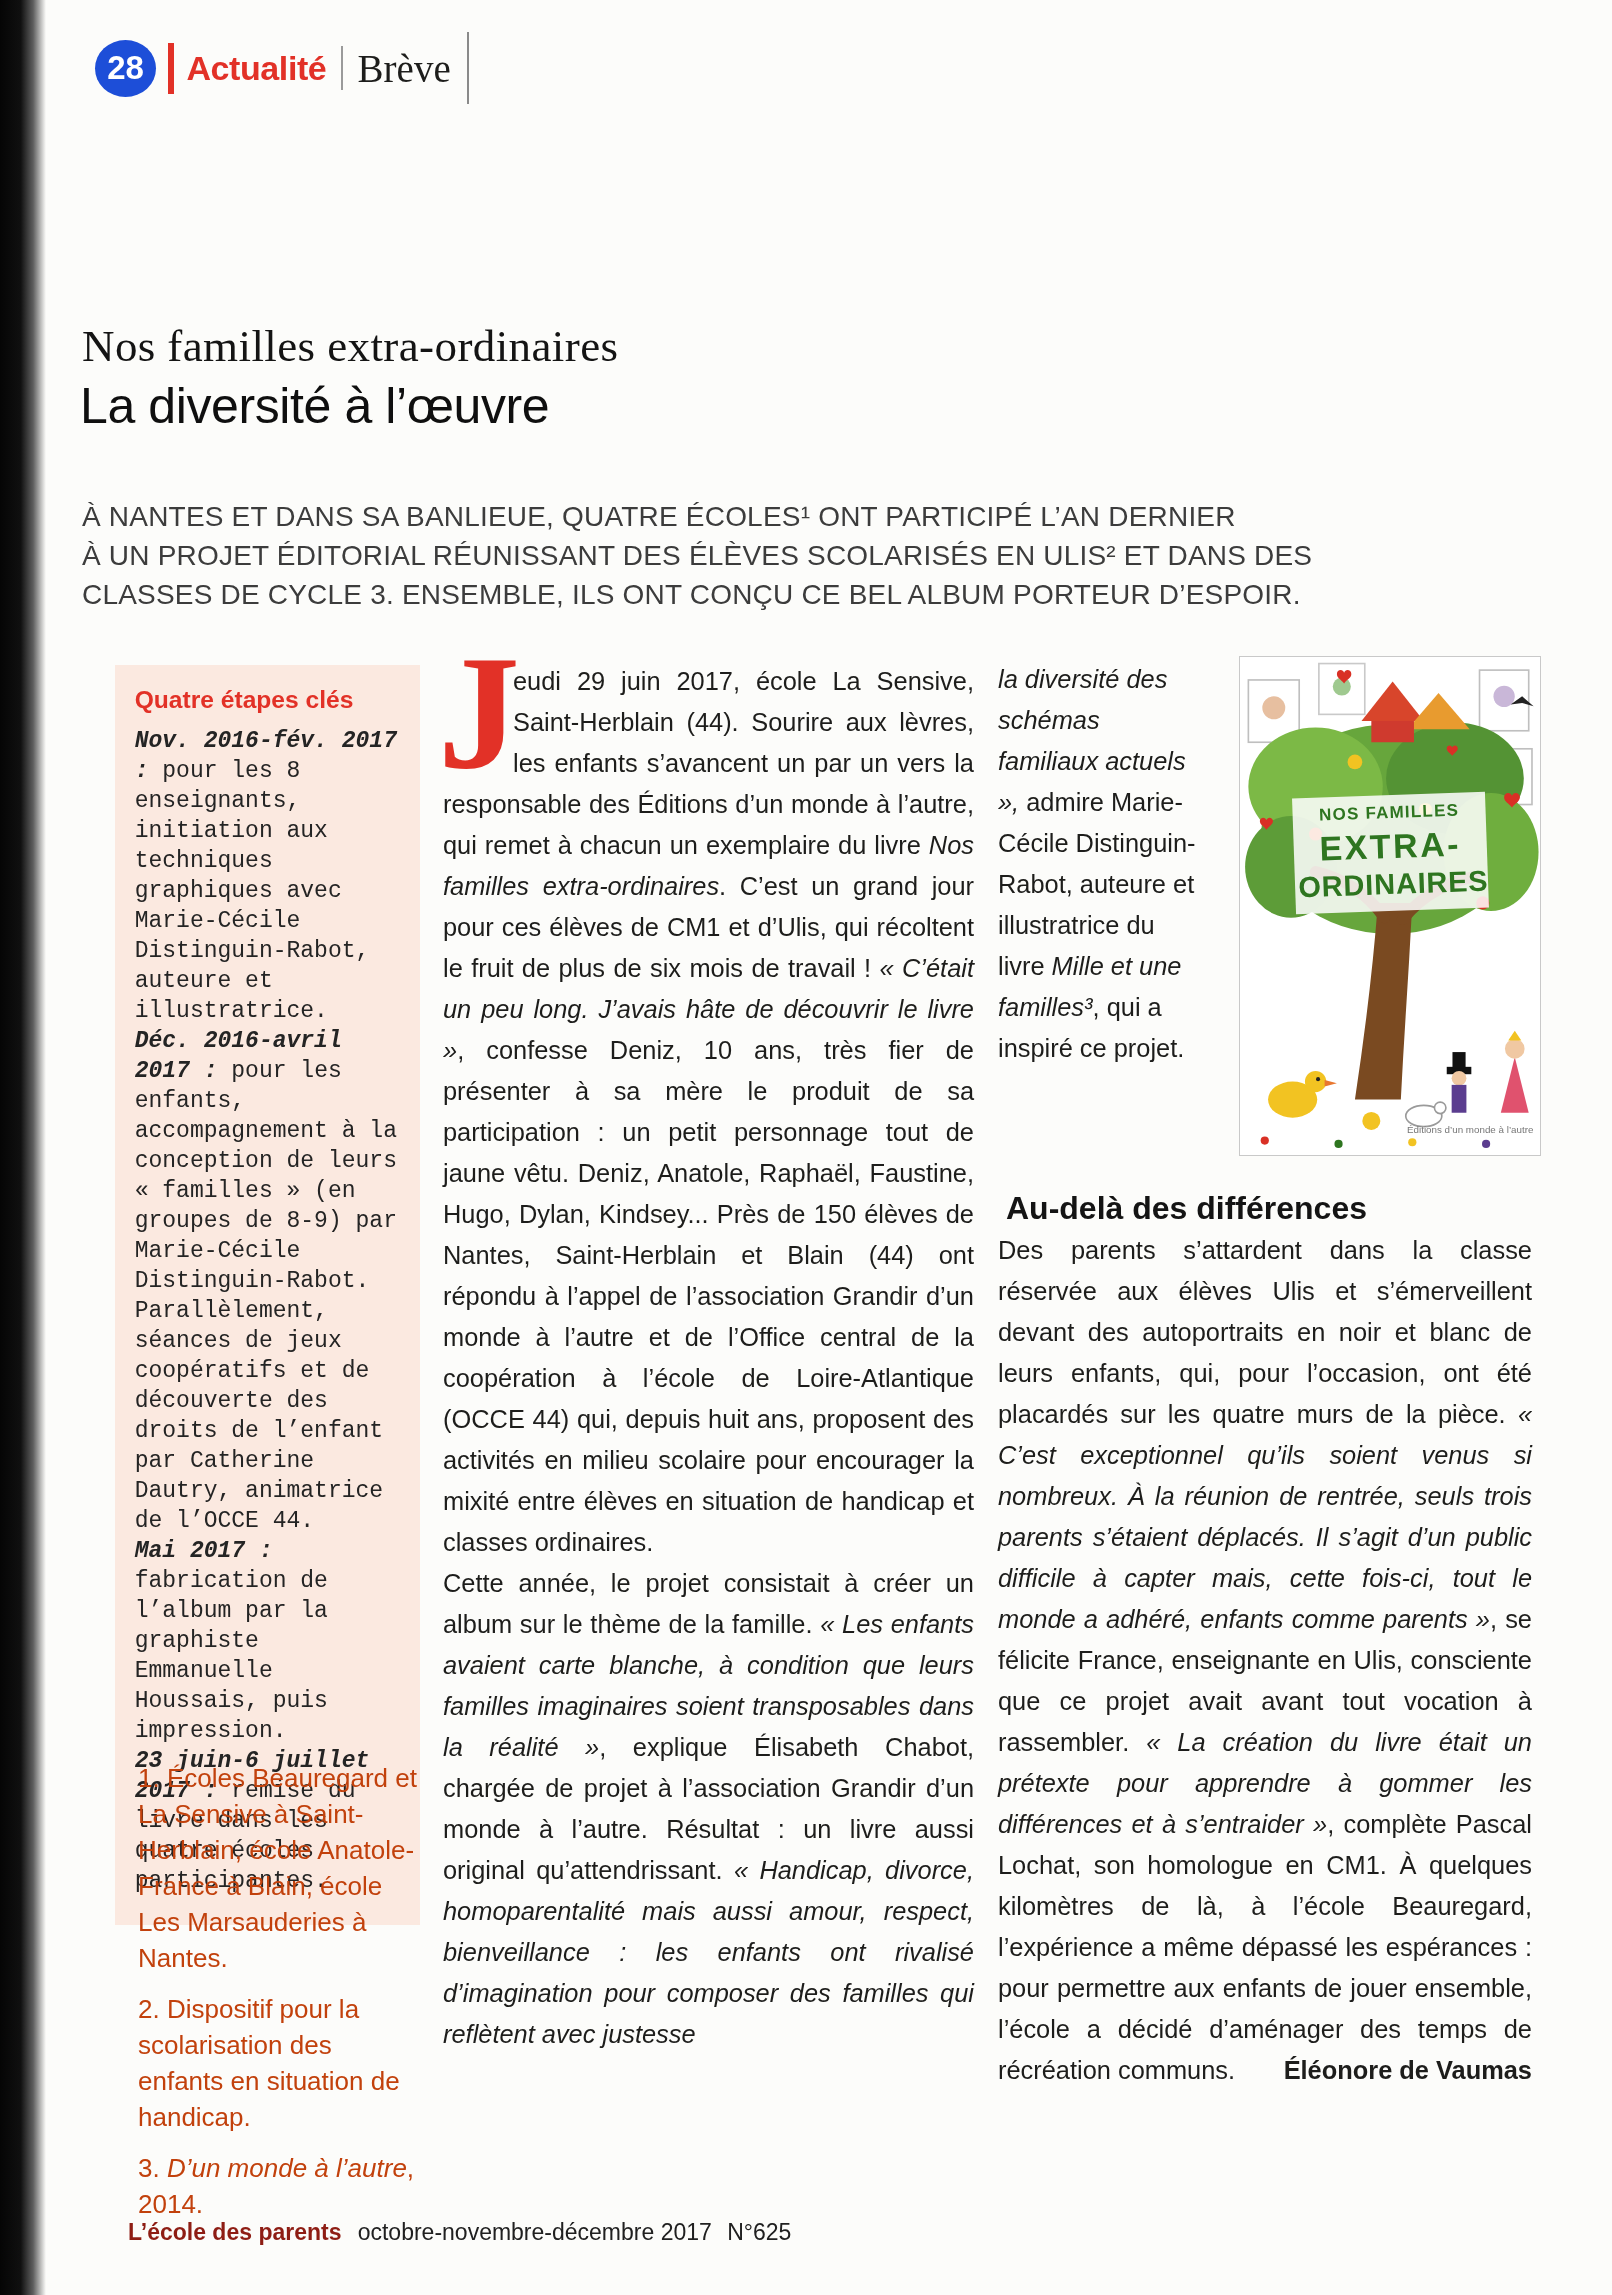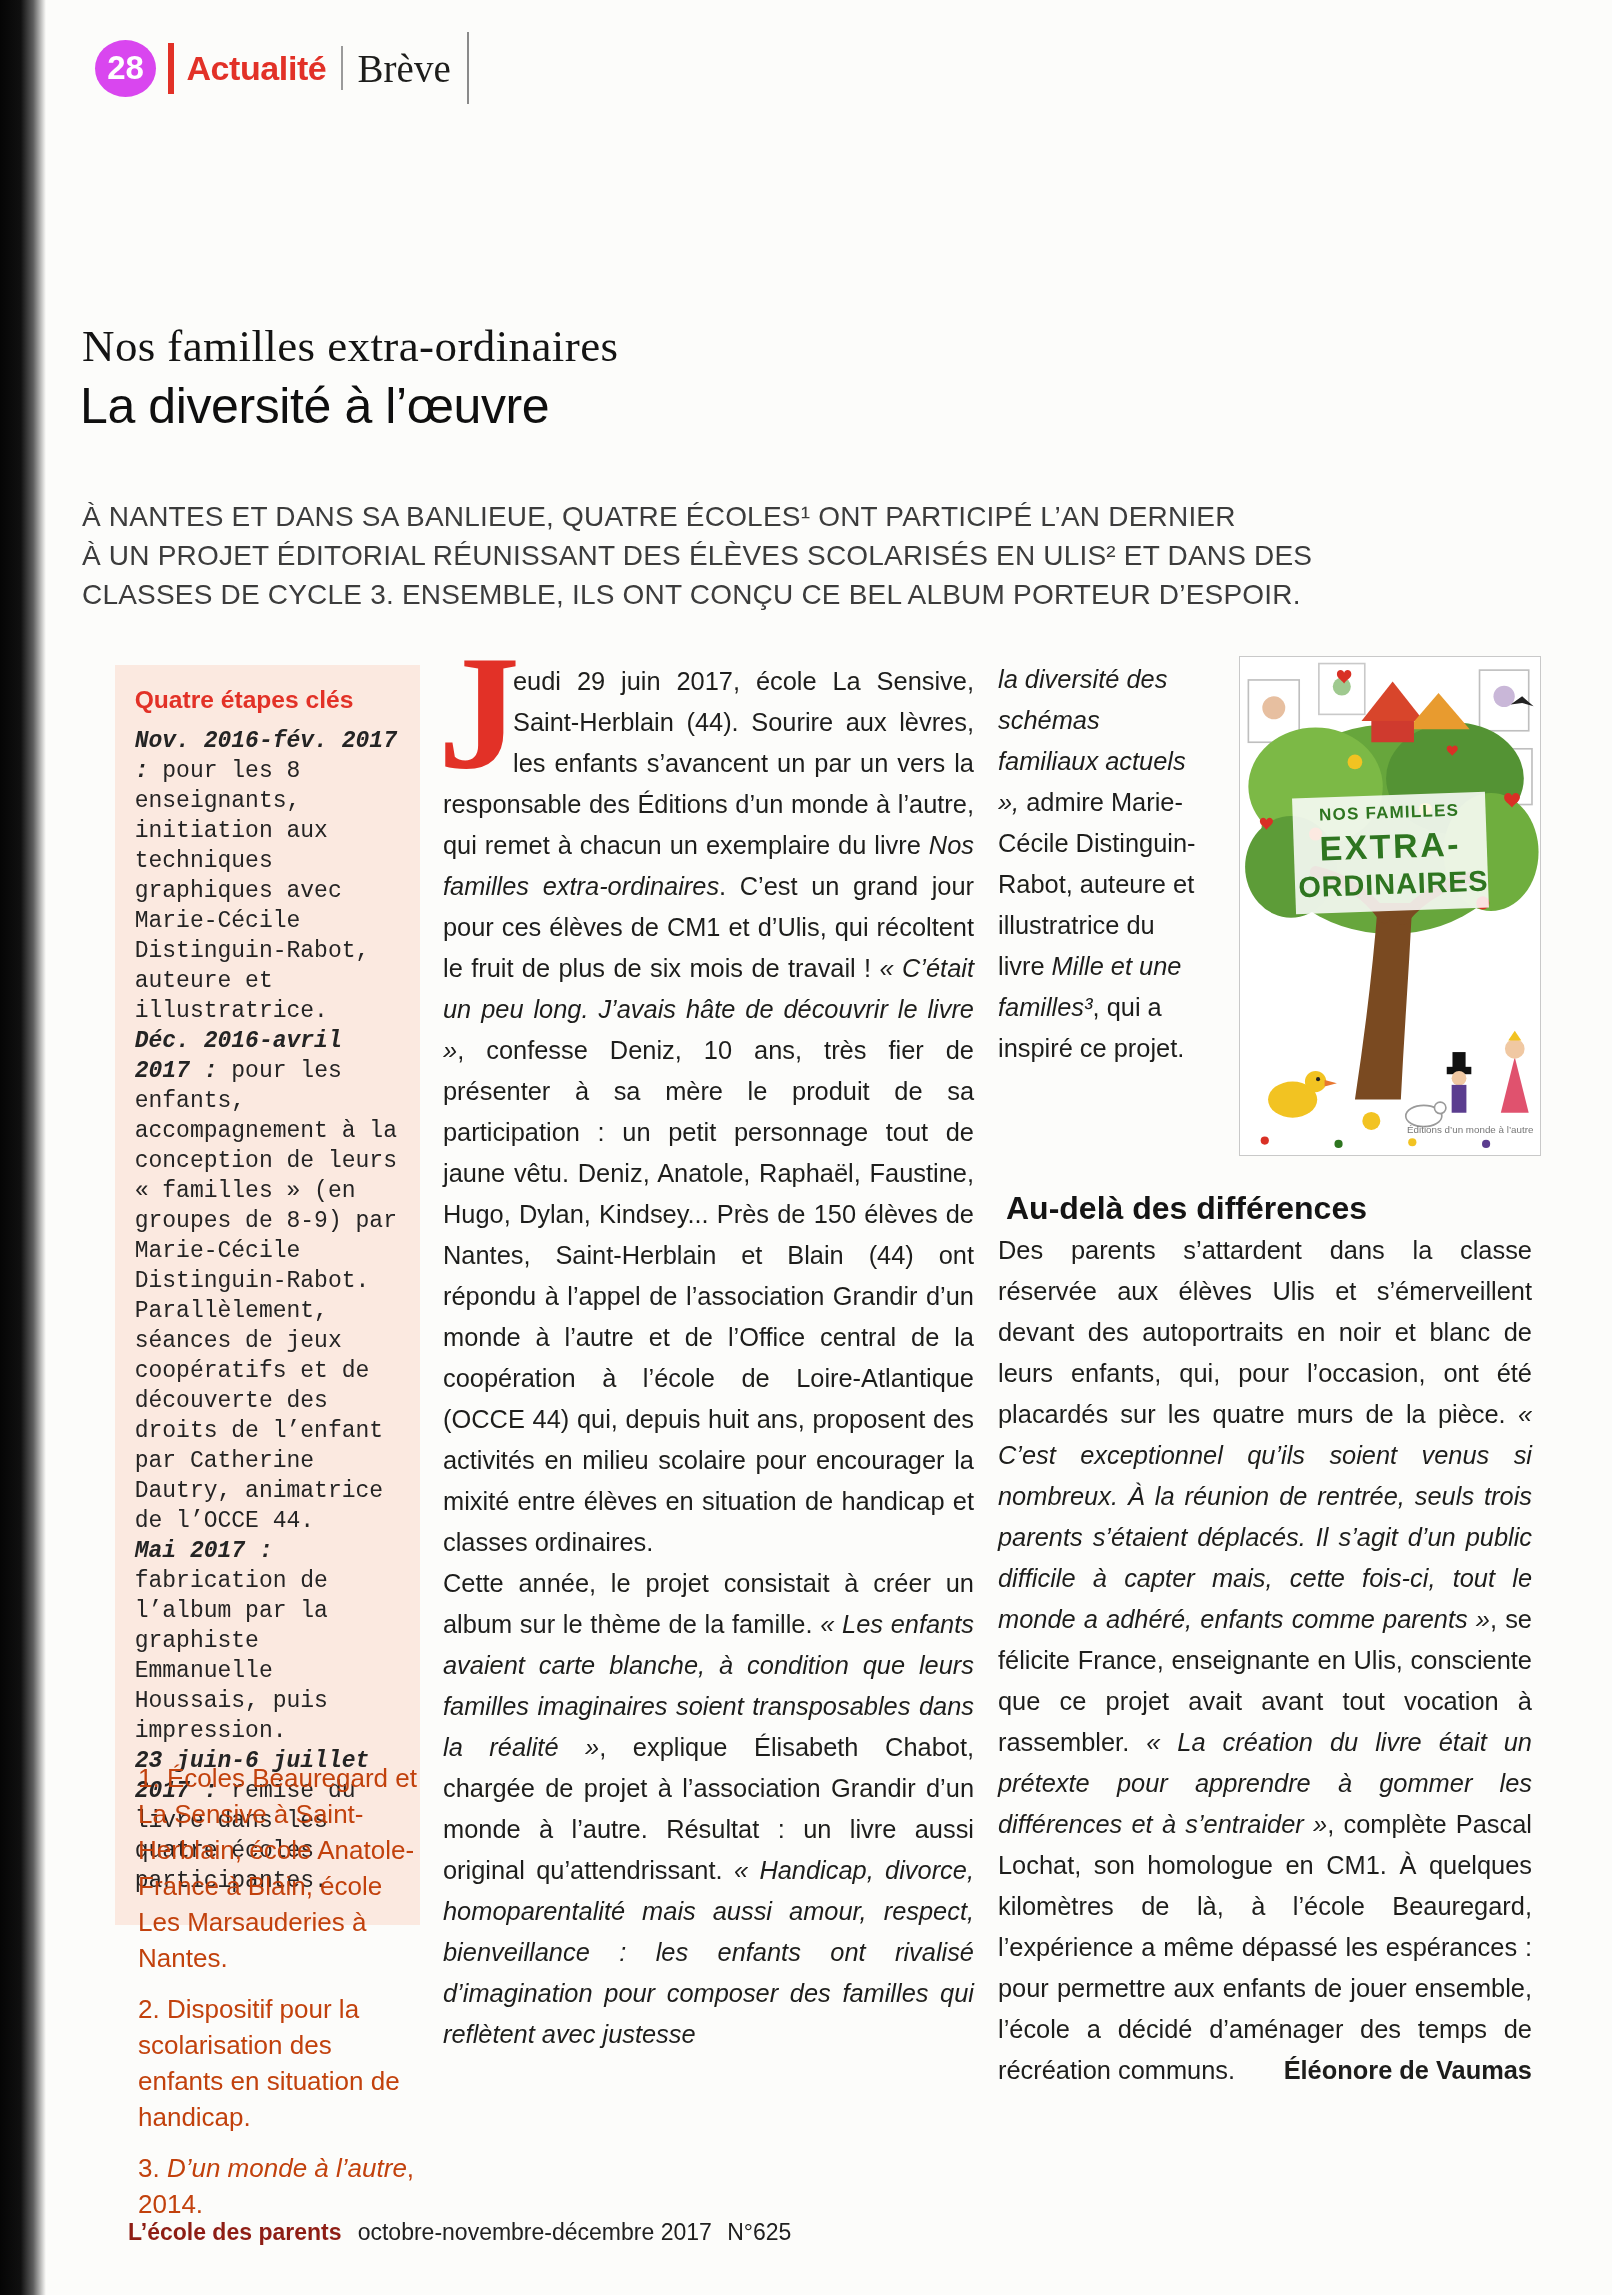--- a/index.html
+++ b/index.html
@@ -10,21 +10,21 @@
     color:#1d1d1b; overflow:hidden;
   }
   .scan-edge {
     position:absolute; left:0; top:0; width:46px; height:100%; z-index:5;
     background:linear-gradient(90deg,#050505 0%,#101010 45%,#5e5e5e 72%,#fcfcfa 100%);
   }
 
   
   .masthead { position:absolute; left:95px; top:36px; height:64px; display:flex; align-items:center; }
   .page-num {
-    width:61px; height:57px; border-radius:50%; background:#d946ef; color:#fff;
+    width:61px; height:57px; border-radius:50%; background:#1d4ed8; color:#fff;
     display:flex; align-items:center; justify-content:center; font-size:33px; font-weight:bold;
   }
   .red-bar { width:6.6px; height:51px; background:#e23127; margin-left:11.5px; }
   .section { color:#e23127; font-size:34px; font-weight:bold; margin-left:12.3px; letter-spacing:-0.4px;text-align:center; }
   .vdiv { width:1.6px; height:44px; background:#9a9a9a; margin-left:14.8px; }
   .vdiv.tall { height:72px; background:#8a8a8a; margin-left:16.4px; }
   .subsection { font-family:"Liberation Serif", serif; font-size:39px; color:#1d1d1b; margin-left:14.8px; }
 
   
   .kicker { position:absolute; left:82px; top:320px; margin:0; font-family:"Liberation Serif", serif;

